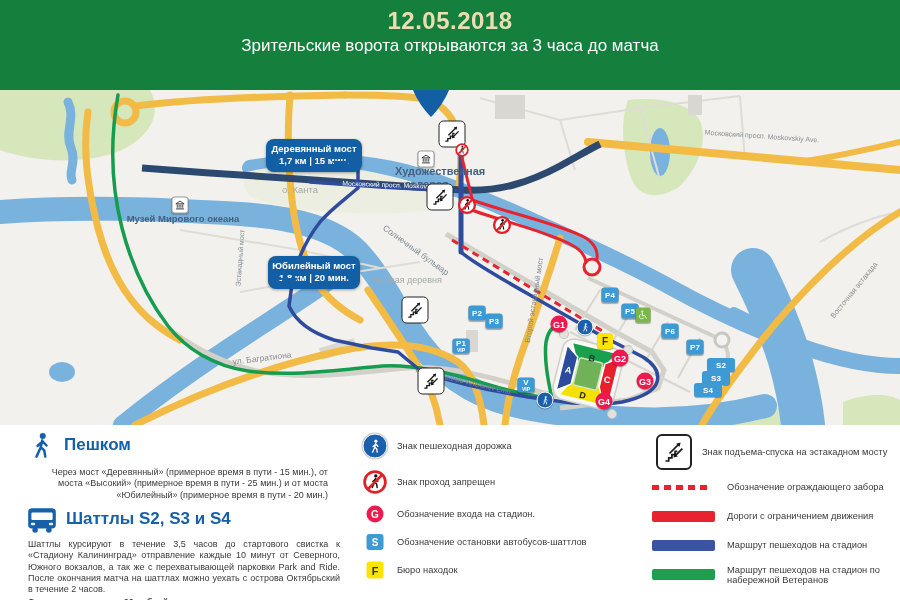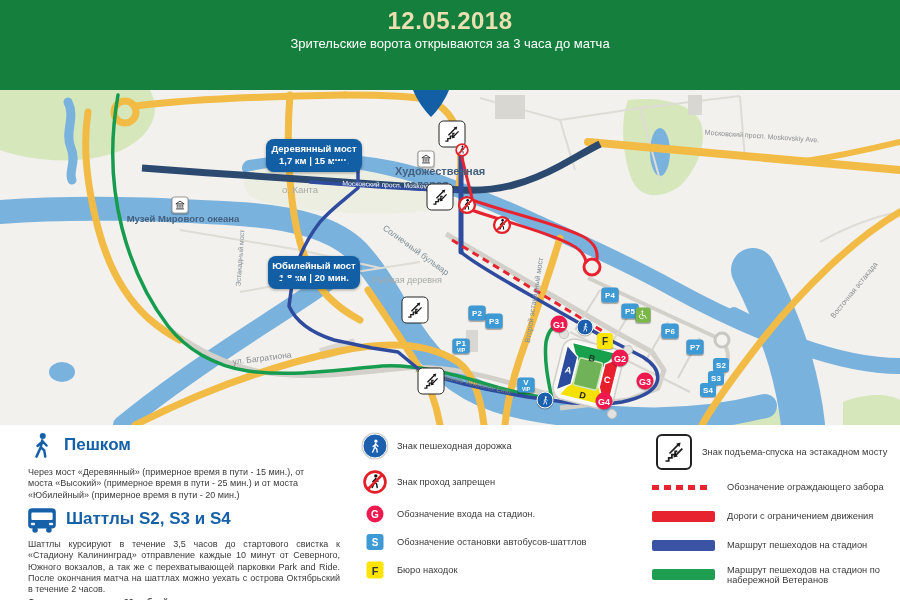--- a/index.html
+++ b/index.html
@@ -3,21 +3,21 @@
 <meta charset="utf-8">
 <style>
   html,body{margin:0;padding:0;}
   body{width:900px;height:600px;overflow:hidden;position:relative;background:#fff;
        font-family:"Liberation Sans",sans-serif;}
 
   
   .header{position:absolute;left:0;top:0;width:900px;height:90px;background:#15803d;
           text-align:center;color:#fff;z-index:5;}
   .h-date{padding-top:7px;font-size:24px;font-weight:bold;color:#EADFB0;letter-spacing:.5px;}
-  .h-sub{font-size:13px;margin-top:1px;color:#fff;}
+  .h-sub{font-size:17px;margin-top:1px;color:#fff;}
   .h-title{font-size:27px;font-weight:bold;color:#EADFB0;margin-top:1px;}
 
   
   .map{position:absolute;left:0;top:90px;width:900px;height:335px;background:#F2F1ED;overflow:hidden;}
   .map svg.base{position:absolute;left:0;top:0;}
 
   .mlabel{position:absolute;transform:translate(-50%,-50%);white-space:nowrap;
           color:#7E8B96;font-size:8px;z-index:3;}
   .mlabel.big{color:#44607E;font-size:9.5px;font-weight:bold;}
   .mlabel.area{color:#A6AAA6;font-size:9.5px;}
@@ -31,37 +31,37 @@
   .callout.c1:after{right:12px;}
   .callout.c2:after{left:12px;}
   .callout.c3:after{right:14px;}
 
   .mk{position:absolute;transform:translate(-50%,-50%);display:flex;align-items:center;
       justify-content:center;color:#fff;font-weight:bold;z-index:4;
       box-shadow:0 1px 1px rgba(0,0,0,.3);}
   .mk.p{width:17px;height:15px;background:#3E9AD5;border-radius:3px;font-size:8px;}
   .mk.two{flex-direction:column;line-height:1;}
   .mk .sub{font-size:5px;font-weight:bold;}
-  .mk.s{width:16px;height:14px;background:#3E9AD5;border-radius:3px;font-size:8px;align-items:center;}
+  .mk.s{width:28px;height:14px;background:#3E9AD5;border-radius:3px;font-size:8px;align-items:center;}
   .mk.g{width:17px;height:17px;background:#EE1A4F;border-radius:50%;font-size:9px;}
   .mk.f{width:16px;height:16px;background:#FFE400;color:#333;border-radius:3px;font-size:10px;}
   .mk.wh{width:15px;height:15px;background:#7AB648;border-radius:3px;}
   .mk.ped{width:15px;height:15px;background:#1B5FAF;border-radius:50%;border:1.5px solid #fff;color:#fff;}
   .esc-box{position:absolute;transform:translate(-50%,-50%);width:25px;height:25px;background:#fff;
            border:1.7px solid #222;border-radius:5px;display:flex;align-items:center;
            justify-content:center;z-index:4;}
   .proh{position:absolute;transform:translate(-50%,-50%);z-index:4;}
   .mus{position:absolute;transform:translate(-50%,-50%);width:15px;height:15px;background:#fff;
        border:1px solid #9a9a97;border-radius:3px;display:flex;align-items:center;
        justify-content:center;z-index:3;box-shadow:0 1px 1px rgba(0,0,0,.2);}
 
   
   .legend{position:absolute;left:0;top:425px;width:900px;height:175px;background:#fff;}
   .lg-title{position:absolute;color:#1560A8;font-weight:bold;font-size:17px;}
-  .lg-text{position:absolute;font-size:9px;color:#3A3A3A;line-height:1.25;}
+  .lg-text{position:absolute;font-size:9px;color:#3A3A3A;line-height:1.25;text-align:right;}
   .lg-text .price{font-weight:bold;margin-top:2px;}
   .lg-icon{position:absolute;transform:translate(-50%,-50%);display:flex;align-items:center;
            justify-content:center;}
   .lg-row-text{position:absolute;font-size:9.3px;color:#3A3A3A;transform:translateY(-50%);}
   .lfg{width:17px;height:17px;background:#EE1A4F;border-radius:50%;color:#fff;font-weight:bold;
        font-size:10px;display:flex;align-items:center;justify-content:center;}
   .lfs{width:17px;height:16px;background:#3E9AD5;border-radius:3px;color:#fff;font-weight:bold;
        font-size:10px;display:flex;align-items:center;justify-content:center;}
   .lff{width:17px;height:17px;background:#FFE400;border-radius:3px;color:#333;font-weight:bold;
        font-size:11px;display:flex;align-items:center;justify-content:center;}

